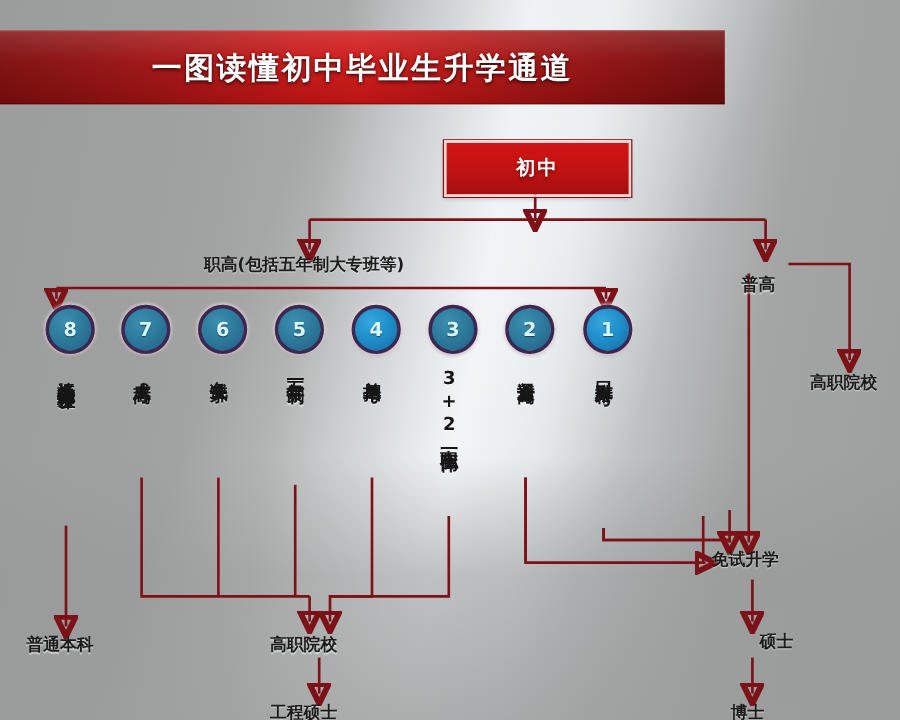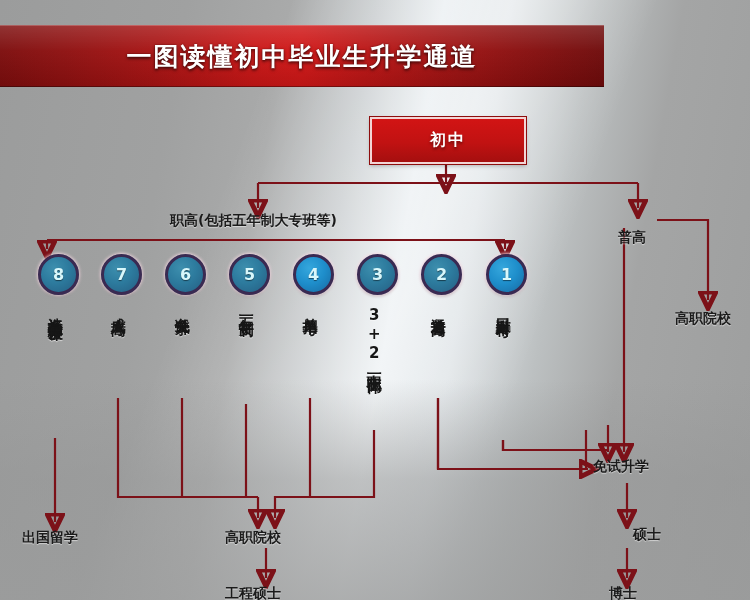--- a/index.html
+++ b/index.html
@@ -246,21 +246,21 @@
 
   <div class="vlabel" style="left:47px;  top:306px;">选择中外合作办学课程</div>
   <div class="vlabel" style="left:110px; top:306px;">成人高考</div>
   <div class="vlabel" style="left:174px; top:306px;">免试升学</div>
   <div class="vlabel" style="left:238px; top:306px;">五年一贯制</div>
   <div class="vlabel" style="left:302px; top:306px;">单招单考</div>
   <div class="vlabel" style="left:366px; top:306px;">3+2中高职一体</div>
   <div class="vlabel" style="left:430px; top:306px;">普通高考</div>
   <div class="vlabel" style="left:495px; top:306px;">对口升本科考</div>
 
-  <div class="node" style="left:22px;  top:529px;">出国留学</div>
+  <div class="node" style="left:22px;  top:529px;">普通本科</div>
 
   <div class="node" style="left:225px; top:529px;">高职院校</div>
 
   <div class="node" style="left:225px; top:585px;">工程硕士</div>
 
   <div class="node" style="left:593px; top:458px;">免试升学</div>
 
   <div class="node" style="left:633px; top:526px;">硕士</div>
 
   <div class="node" style="left:609px; top:585px;">博士</div>

